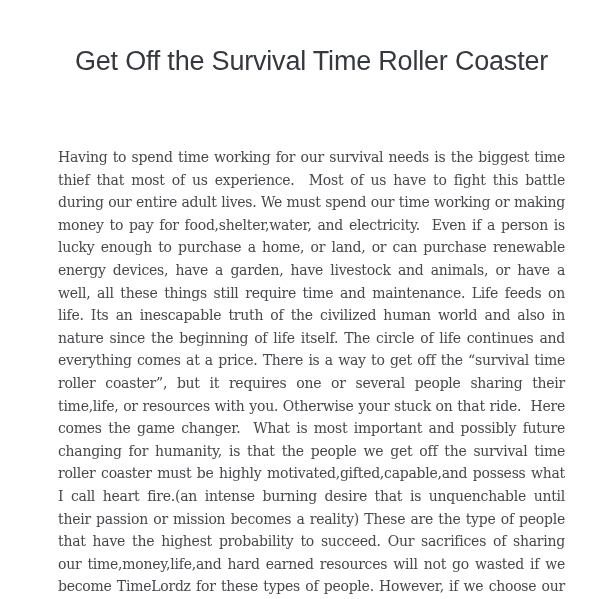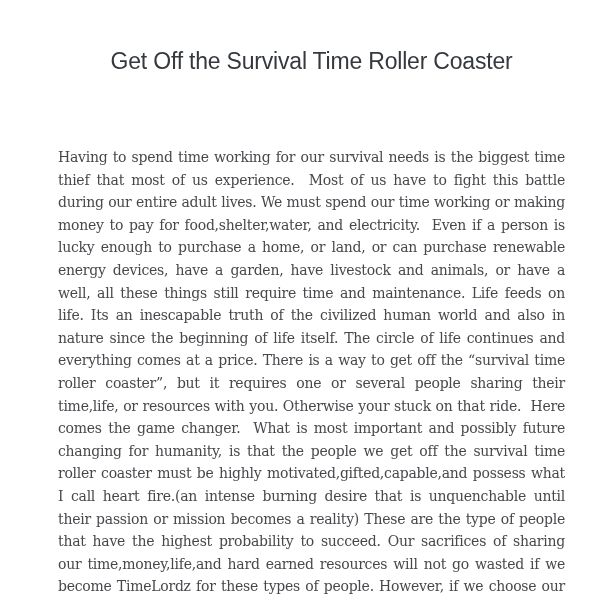--- a/index.html
+++ b/index.html
@@ -22,21 +22,21 @@
     left: 58px;
     top: 0;
     width: 507px;
   }
 
   .post-title {
     margin-top: 42px;
     text-align: center;
     font-family: "Liberation Sans", sans-serif;
     font-weight: 400;
-    font-size: 23px;
+    font-size: 27px;
     line-height: 38px;
     letter-spacing: -0.2px;
     color: #35393e;
   }
 
   .post-body {
     margin-top: 66px;
   }
 
   .post-body p {

